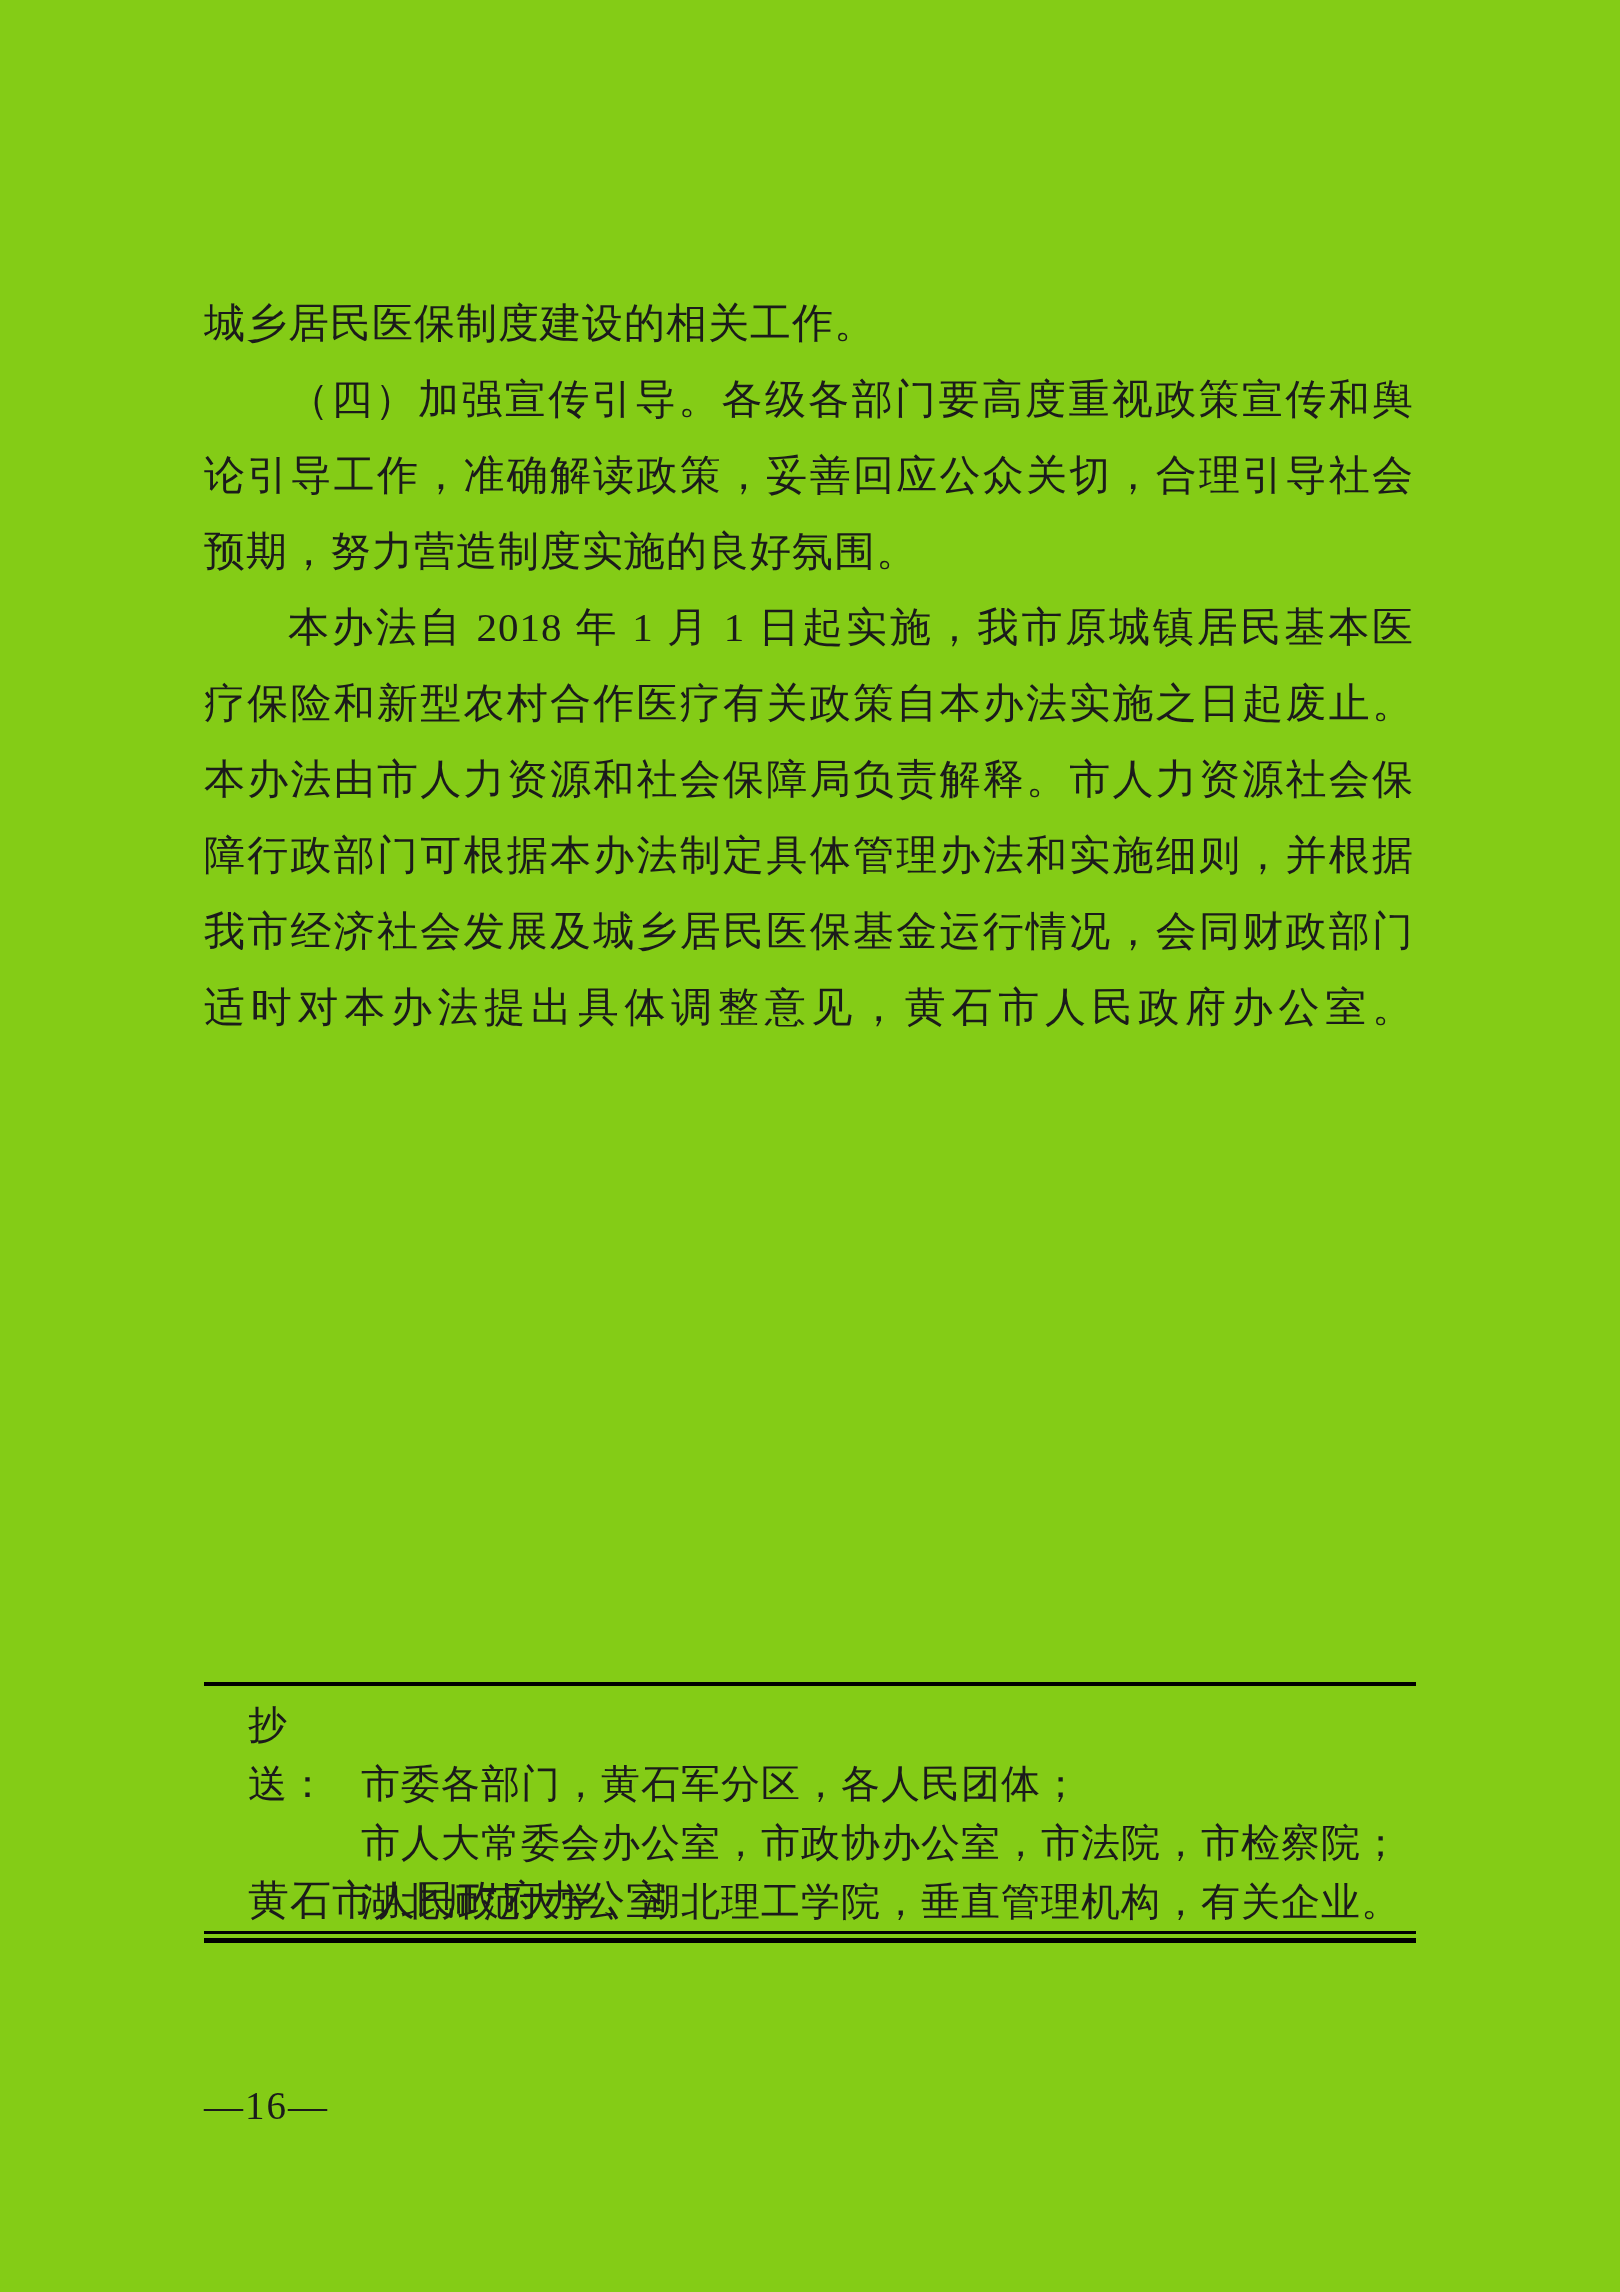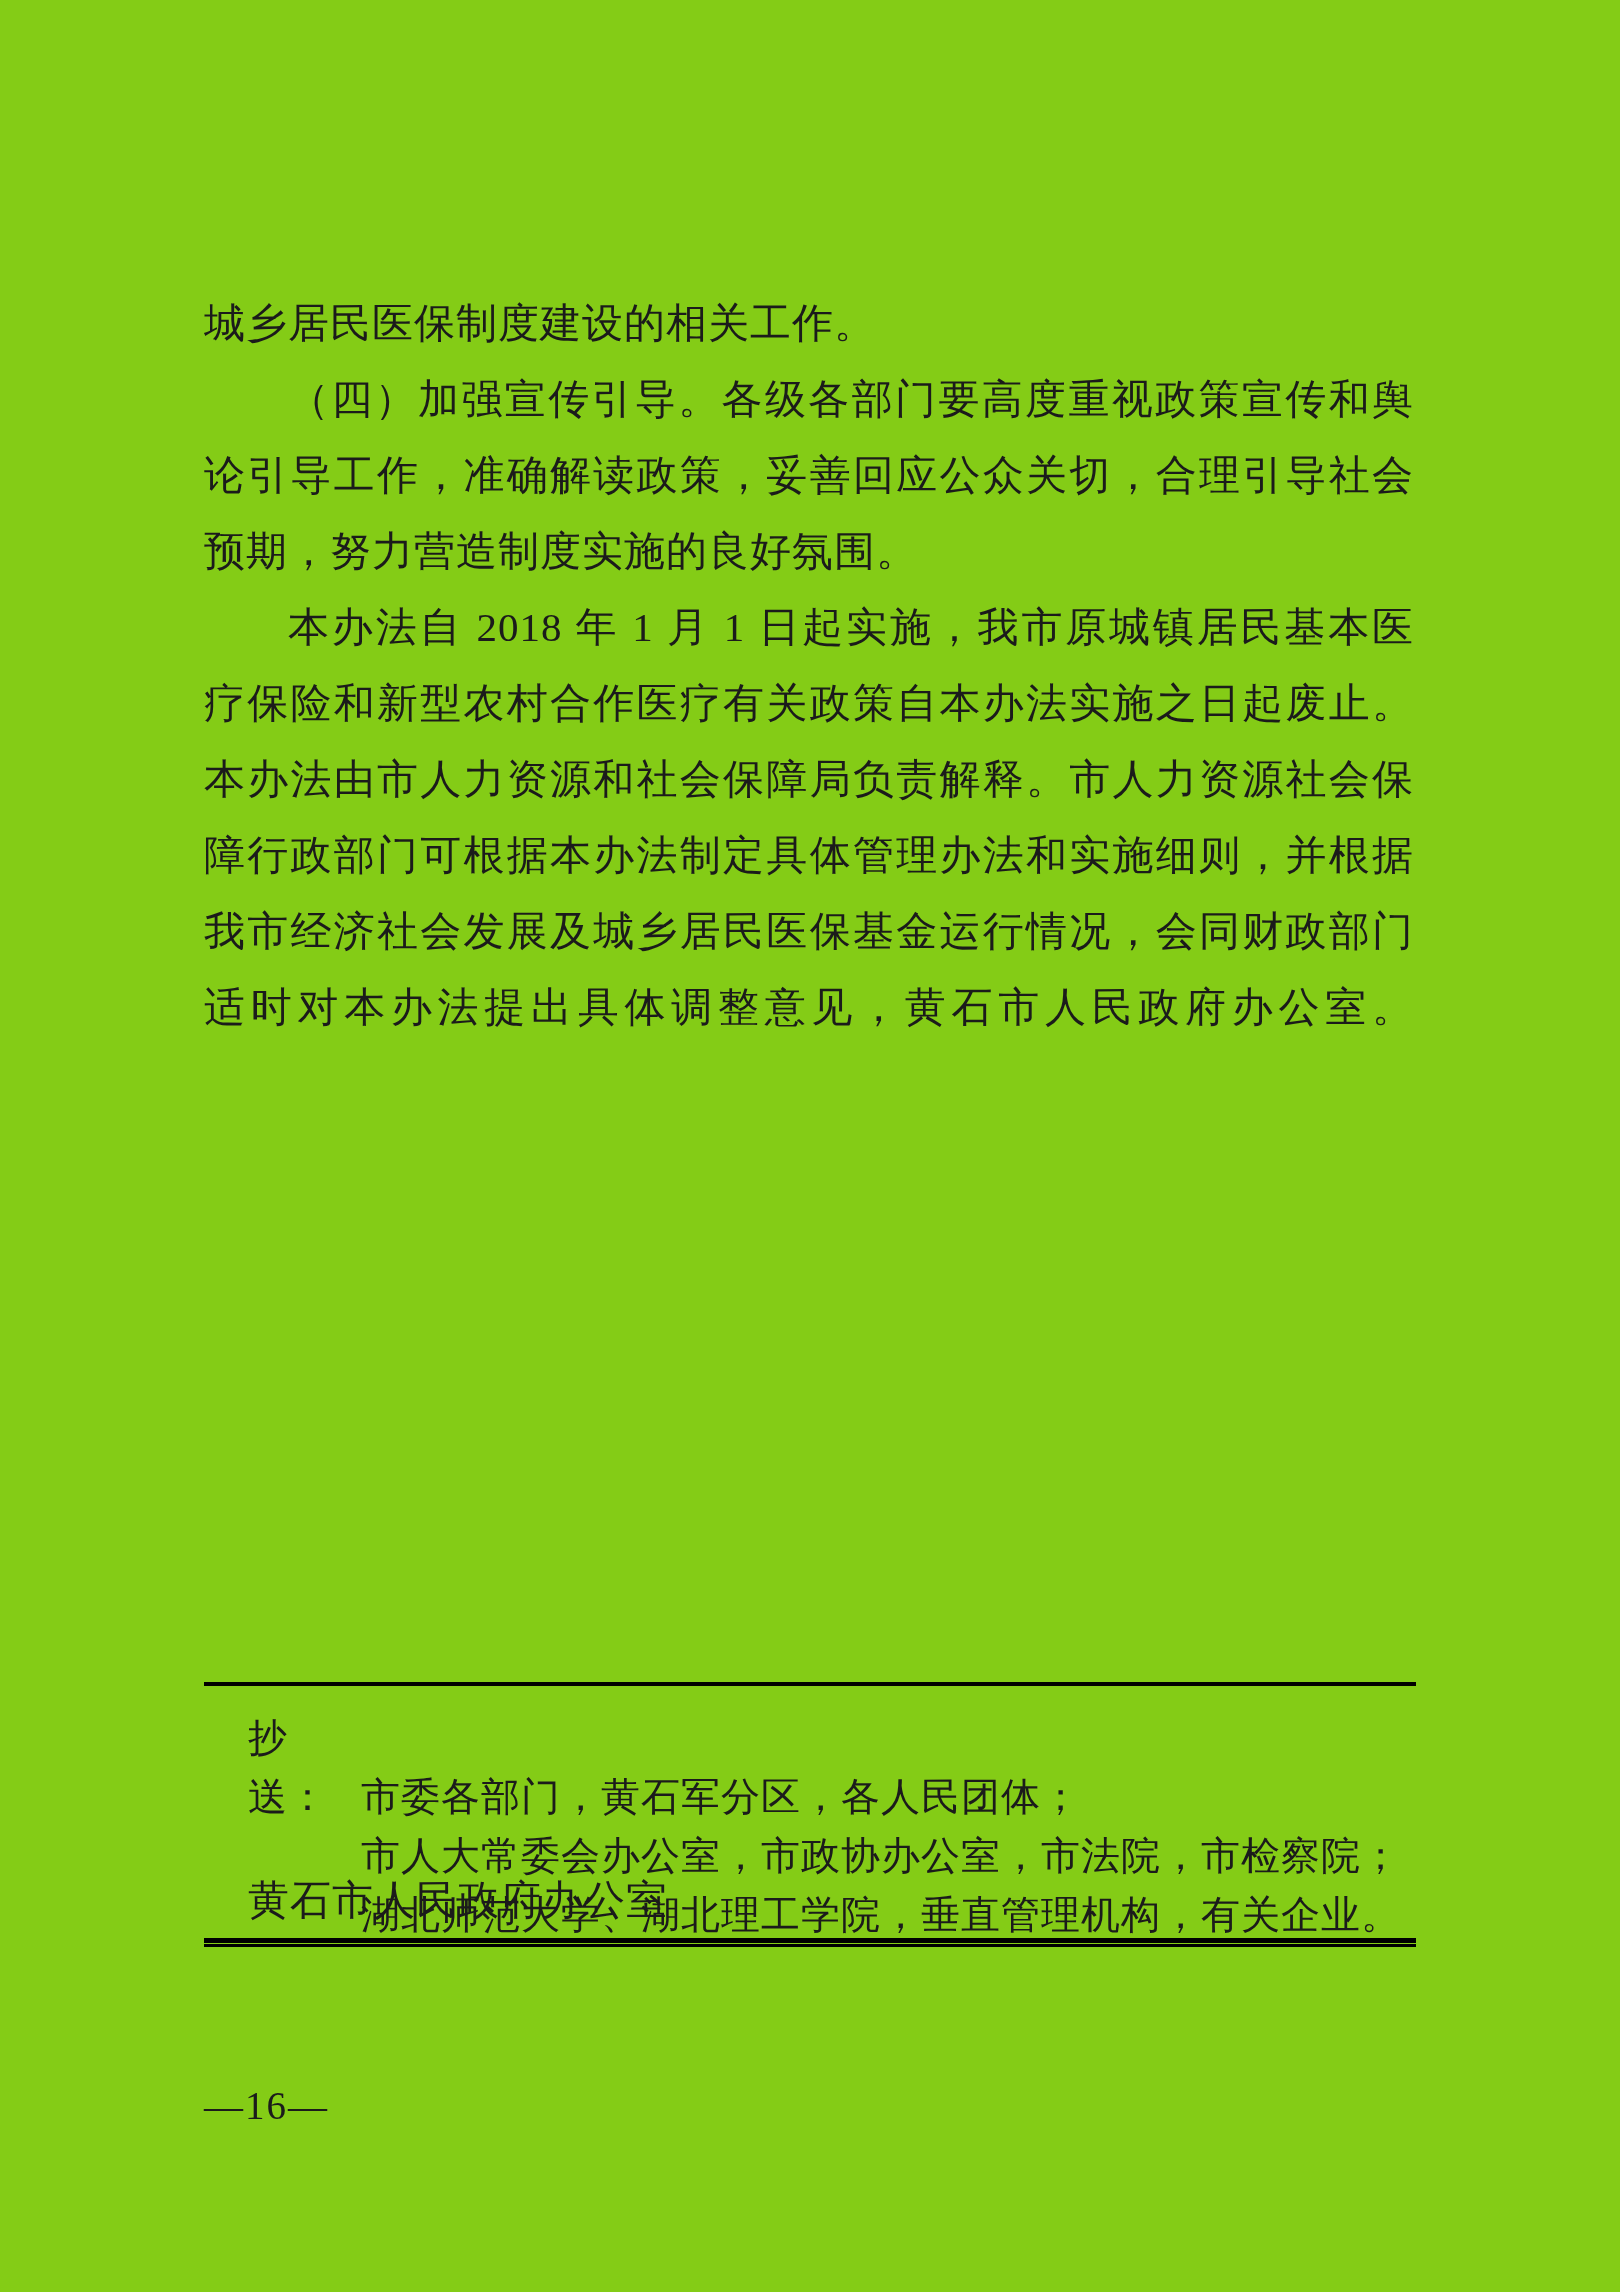--- a/index.html
+++ b/index.html
@@ -35,21 +35,21 @@
   .indent { padding-left:84px; }
 
   
   .cc-box {
     position:absolute;
     left:204px;
     top:1682px;
     width:1212px;
     border-top:4.9px solid #000;
     border-bottom:3.9px solid #000;
-    padding-top:22px;
+    padding-top:9px;
   }
   .cc-line {
     font-size:39px;
     line-height:59px;
     letter-spacing:1px;
     padding-left:157px;
   }
   .cc-first { padding-left:44px; }
   .cc-label {
     display:inline-block;

